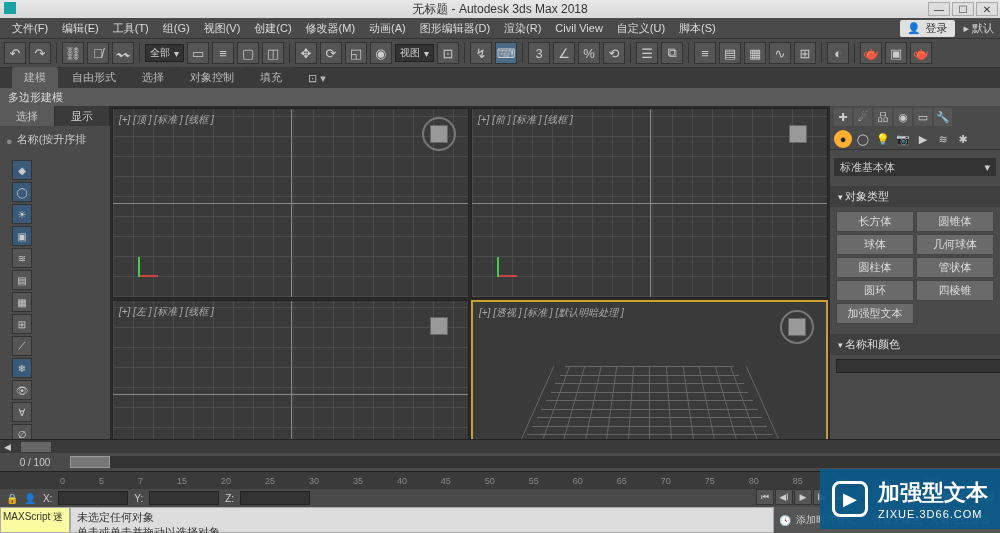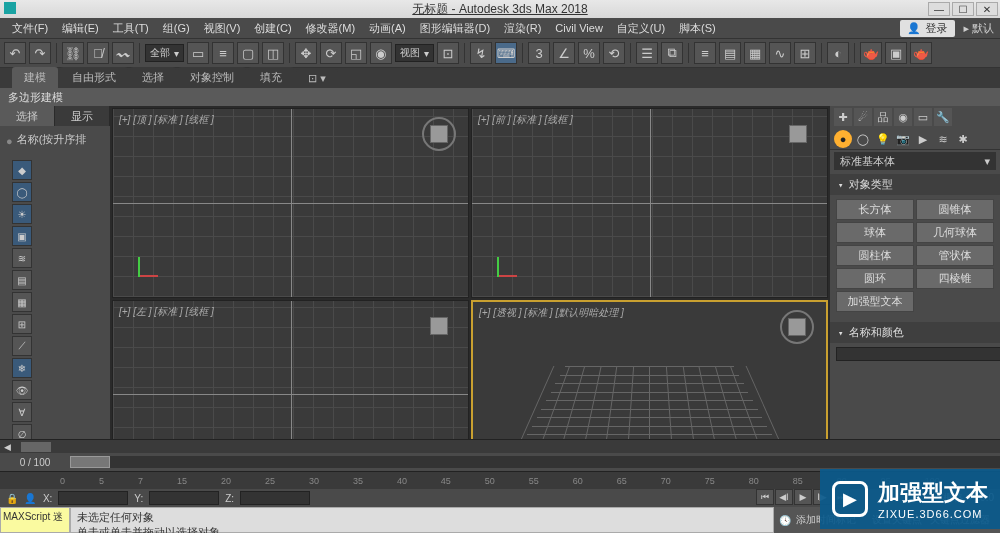--- a/index.html
+++ b/index.html
@@ -1,19 +1,19 @@
 <!DOCTYPE html>
 <html><head>
 <meta charset="utf-8">
 <style>
 * { margin: 0; padding: 0; box-sizing: border-box; font-family: "Microsoft YaHei", Arial, sans-serif; }
 body { background: #4a4a4a; width: 1000px; height: 533px; overflow: hidden; color: #ccc; font-size: 11px; position: relative; }
 
 
-.titlebar { height: 18px; background: linear-gradient(#e8e8e8,#d8d8d8); display: flex; align-items: center; justify-content: center; position: relative; color: #333; font-size: 12px; text-decoration: underline; }
+.titlebar { height: 18px; background: linear-gradient(#e8e8e8,#d8d8d8); display: flex; align-items: center; justify-content: center; position: relative; color: #333; font-size: 12px; }
 .titlebar .logo { position: absolute; left: 4px; top: 2px; width: 12px; height: 12px; background: #1aa3a3; }
 .titlebar .winbtns { position: absolute; right: 2px; display: flex; gap: 2px; }
 .titlebar .winbtn { width: 22px; height: 14px; background: #ddd; font-size: 10px; text-align: center; line-height: 14px; border: 1px solid #aaa; }
 
 
 .menubar { height: 20px; background: #4a4a4a; display: flex; align-items: center; padding: 0 6px; gap: 2px; }
 .menubar .menuitem { padding: 2px 6px; color: #ddd; cursor: pointer; }
 .menubar .rightgroup { margin-left: auto; display: flex; align-items: center; gap: 8px; }
 .menubar .loginbtn { background: #e0e0e0; color: #333; padding: 1px 8px; border-radius: 2px; font-size: 11px; display: flex; align-items: center; gap: 4px; }
 
@@ -70,23 +70,23 @@
 .perspgrid { position: absolute; left: 10%; top: 35%; width: 80%; height: 55%; }
 .pgline { position: absolute; background: #666; height: 1px; }
 
 
 .rightpanel { width: 170px; background: #4a4a4a; display: flex; flex-direction: column; }
 .rightpanel .toprow { height: 22px; display: flex; padding: 2px 4px; gap: 2px; align-items: center; }
 .rightpanel .toprow .ico { width: 18px; height: 18px; background: #555; display: flex; align-items: center; justify-content: center; font-size: 11px; cursor: pointer; }
 .rightpanel .subrow { height: 22px; display: flex; padding: 2px 4px; gap: 2px; border-bottom: 1px solid #333; }
 .rightpanel .subrow .ico { width: 18px; height: 18px; display: flex; align-items: center; justify-content: center; cursor: pointer; }
 .rightpanel .subrow .ico.active { background: #ffb030; border-radius: 50%; color: #222; }
-.rpdrop { margin: 2px 4px; height: 18px; background: #333; padding: 0 6px; font-size: 11px; display: flex; align-items: center; justify-content: space-between; }
+.rpdrop { margin: 8px 4px; height: 18px; background: #333; padding: 0 6px; font-size: 11px; display: flex; align-items: center; justify-content: space-between; }
 .rpsection { margin: 2px 0; }
-.rpsectionhdr { padding: 3px 8px; font-size: 11px; color: #ddd; background: #3f3f3f; cursor: pointer; font-family: Liberation Mono, monospace; }
+.rpsectionhdr { padding: 3px 8px; font-size: 11px; color: #ddd; background: #3f3f3f; cursor: pointer; }
 .rpsectionhdr::before { content: "▾ "; font-size: 9px; }
 .rpbody { padding: 4px 6px; }
 .autogrid { background: #555; text-align: center; padding: 2px 0; font-size: 10px; color: #aaa; margin-bottom: 4px; }
 .btnpair { display: flex; gap: 2px; margin-bottom: 2px; }
 .btnpair button { flex: 1; background: #6a6a6a; border: 1px solid #444; color: #ddd; font-size: 11px; padding: 2px 0; cursor: pointer; }
 .colorswatch { width: 22px; height: 14px; background: #0f8; display: inline-block; margin-left: auto; }
 
 
 .bottomarea { position: absolute; bottom: 0; left: 0; right: 0; }
 .hscroll { height: 14px; background: #3a3a3a; border-top: 1px solid #222; display: flex; align-items: center; }

